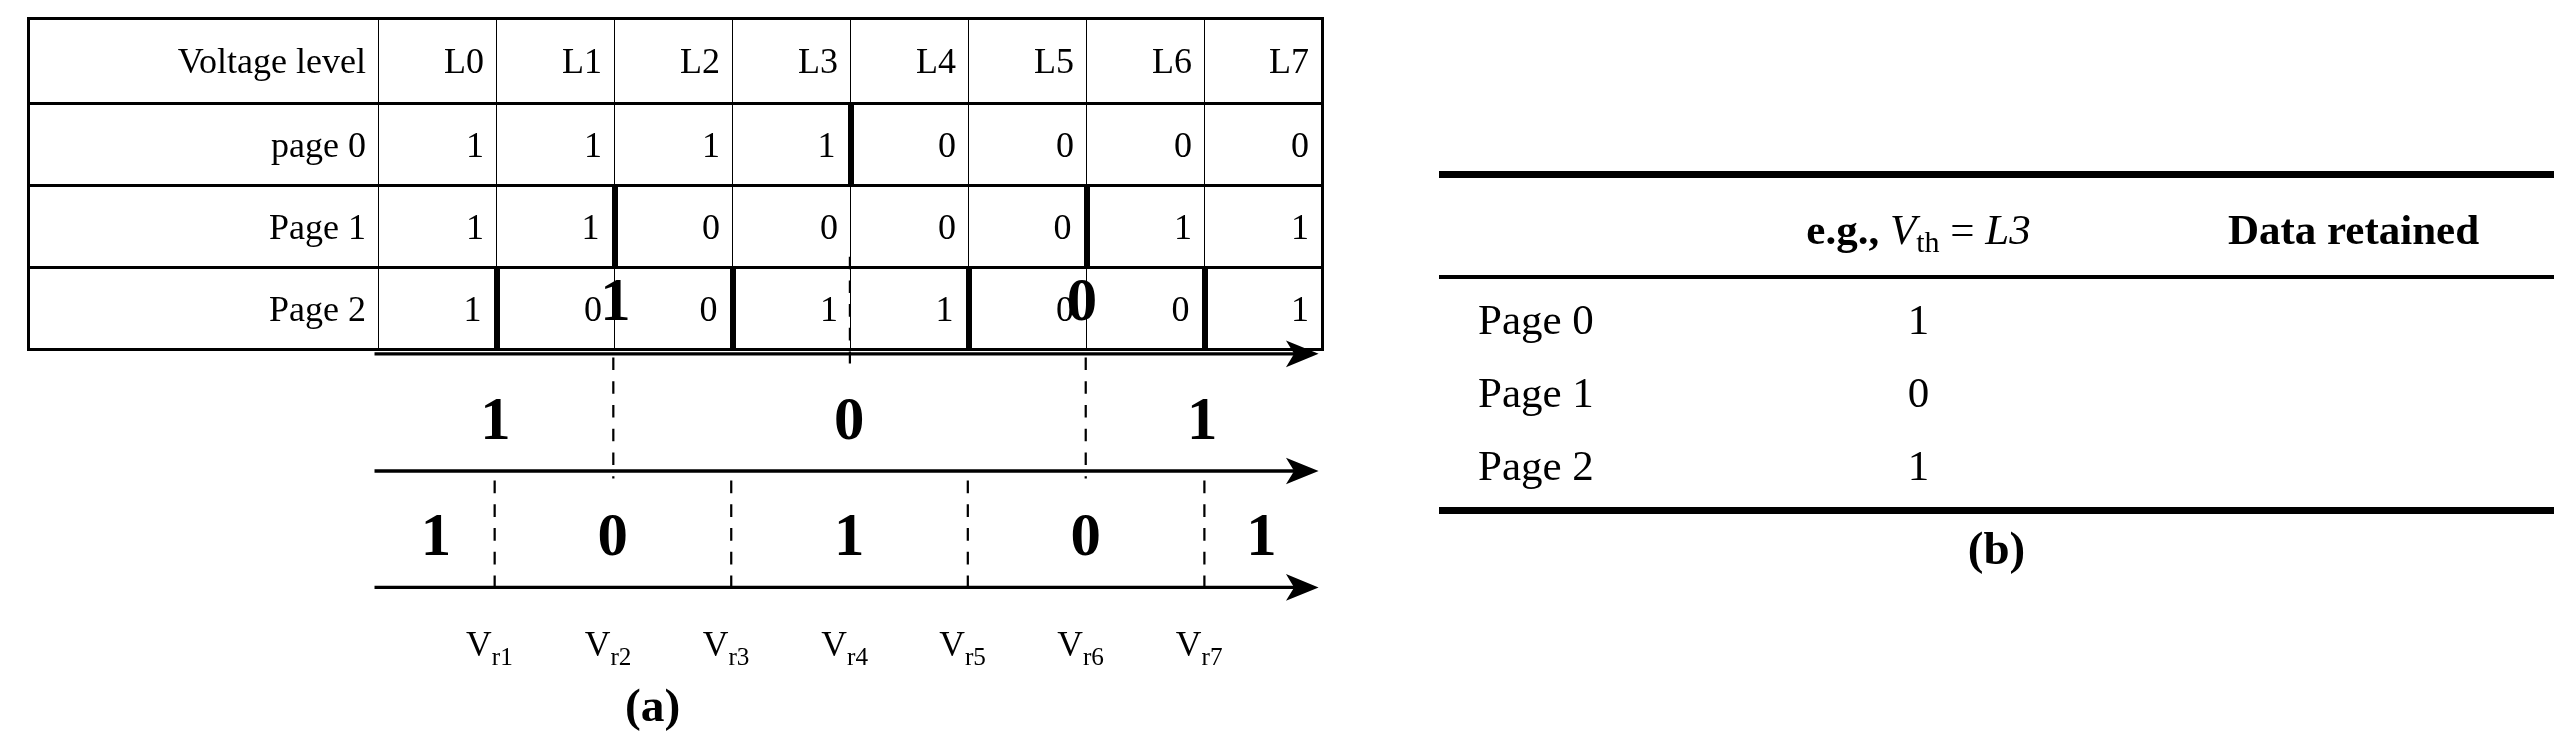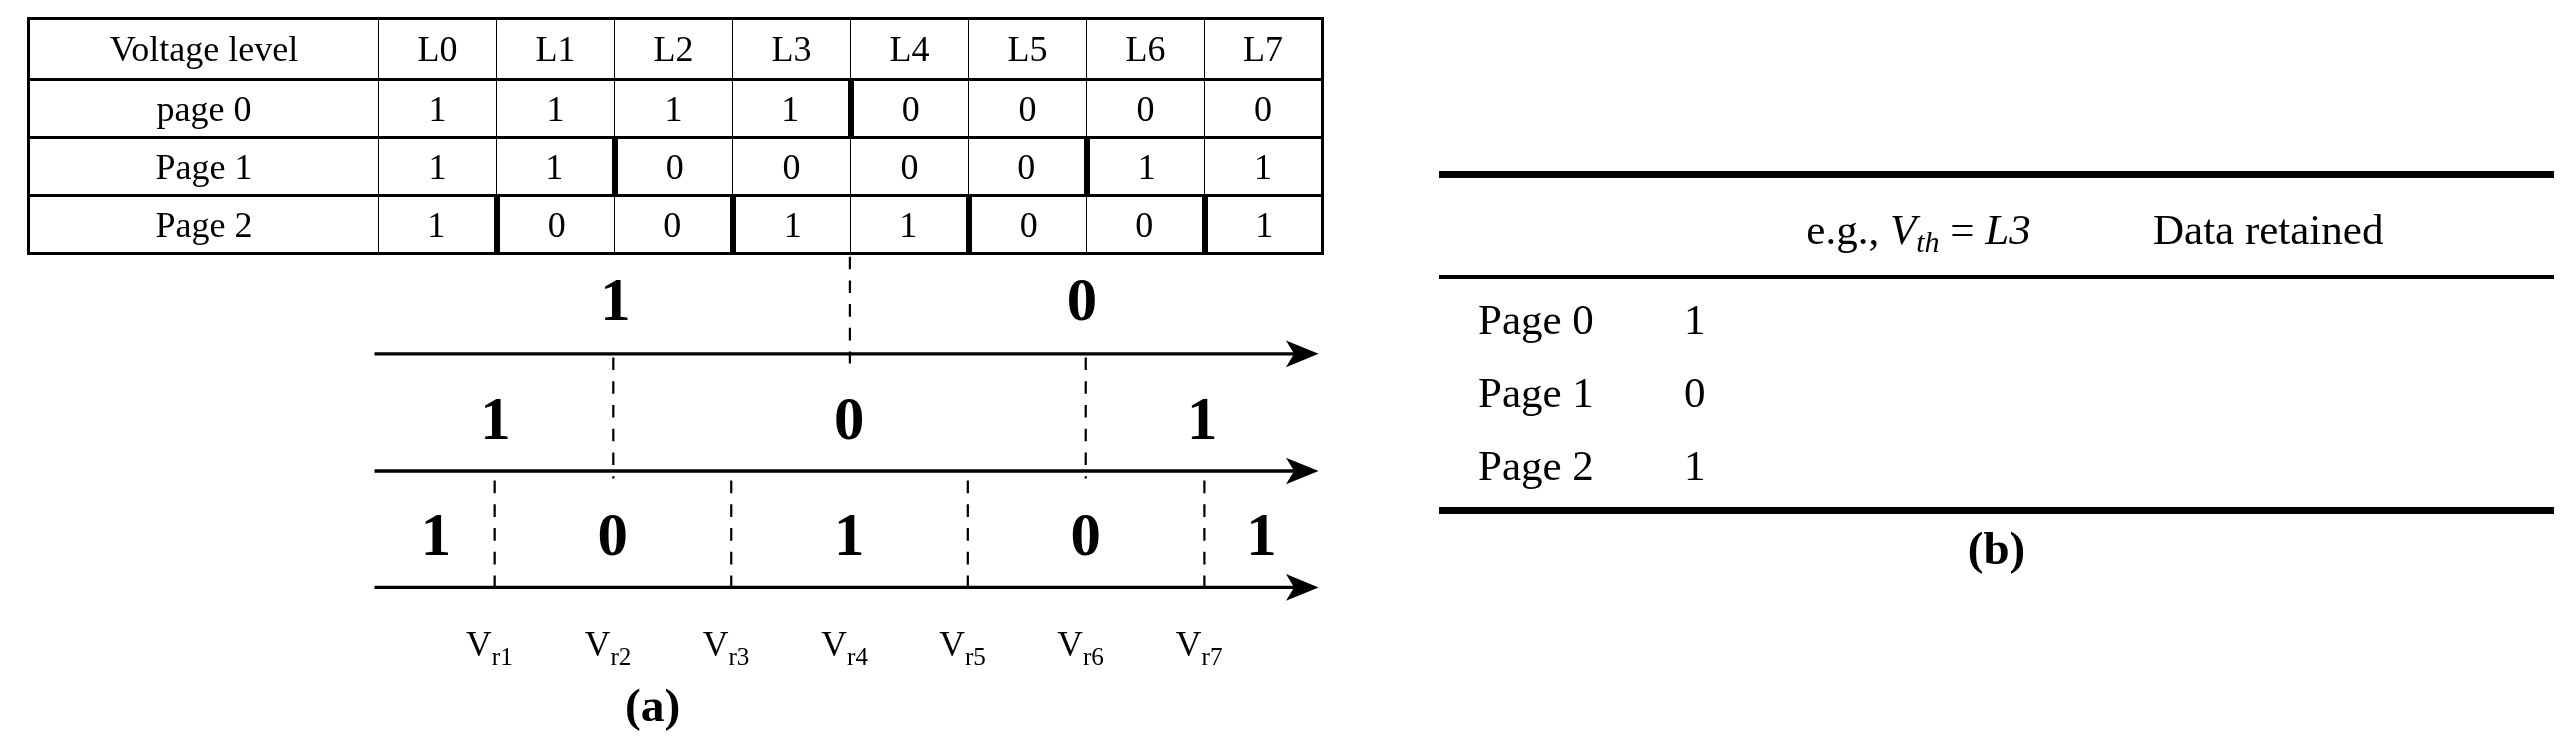--- a/index.html
+++ b/index.html
@@ -12,21 +12,21 @@
   
   table.vtable {
     position:absolute; left:27px; top:17px;
     border-collapse:collapse; table-layout:fixed;
     width:1296px; font-size:36px; line-height:1;
     border:3.7px solid #000;
   }
   table.vtable td {
     border:1.5px solid #000;
     border-top-width:3px; border-bottom-width:3px;
-    text-align:center; vertical-align:middle; padding:0;
+    text-align:right; vertical-align:middle; padding:12px;
     height:55px; overflow:hidden; white-space:nowrap;
   }
   table.vtable tr.hdr td { height:58px; }
   table.vtable td.thickL { border-left-width:6px; }
 
   
   svg.axes { position:absolute; left:0; top:252px; }
   .axline { stroke:#000; stroke-width:4.5; }
   .dash   { stroke:#000; stroke-width:3; stroke-dasharray:17 15; }
   .digit  { font-family:"Liberation Serif", serif; font-size:82px; font-weight:bold; }
@@ -36,24 +36,24 @@
 
   
   .rule { position:absolute; background:#000; }
   .brow {
     position:absolute; left:1439px; width:1115px;
     display:grid; grid-template-columns:245px 1fr 401px;
     align-items:center; font-size:43px; line-height:1;
   }
   .brow .c1 { text-align:left; padding-left:39px; }
   .brow .c2 { text-align:center; }
-  .brow .c3 { text-align:left; }
-  .bold { font-weight:normal; }
+  .brow .c3 { text-align:center; }
+  .bold { font-weight:bold; }
   .it   { font-style:italic; }
-  .brow sub { font-size:30px; font-style:italic; vertical-align:-0.28em; line-height:0; }
+  .brow sub { font-size:30px; vertical-align:-0.28em; line-height:0; }
   .caption-b {
     position:absolute; left:1439px; width:1115px; top:521px;
     text-align:center; font-size:47px; font-weight:bold;
   }
 </style>
 </head>
 <body>
 
 <div class="canvas">
 

